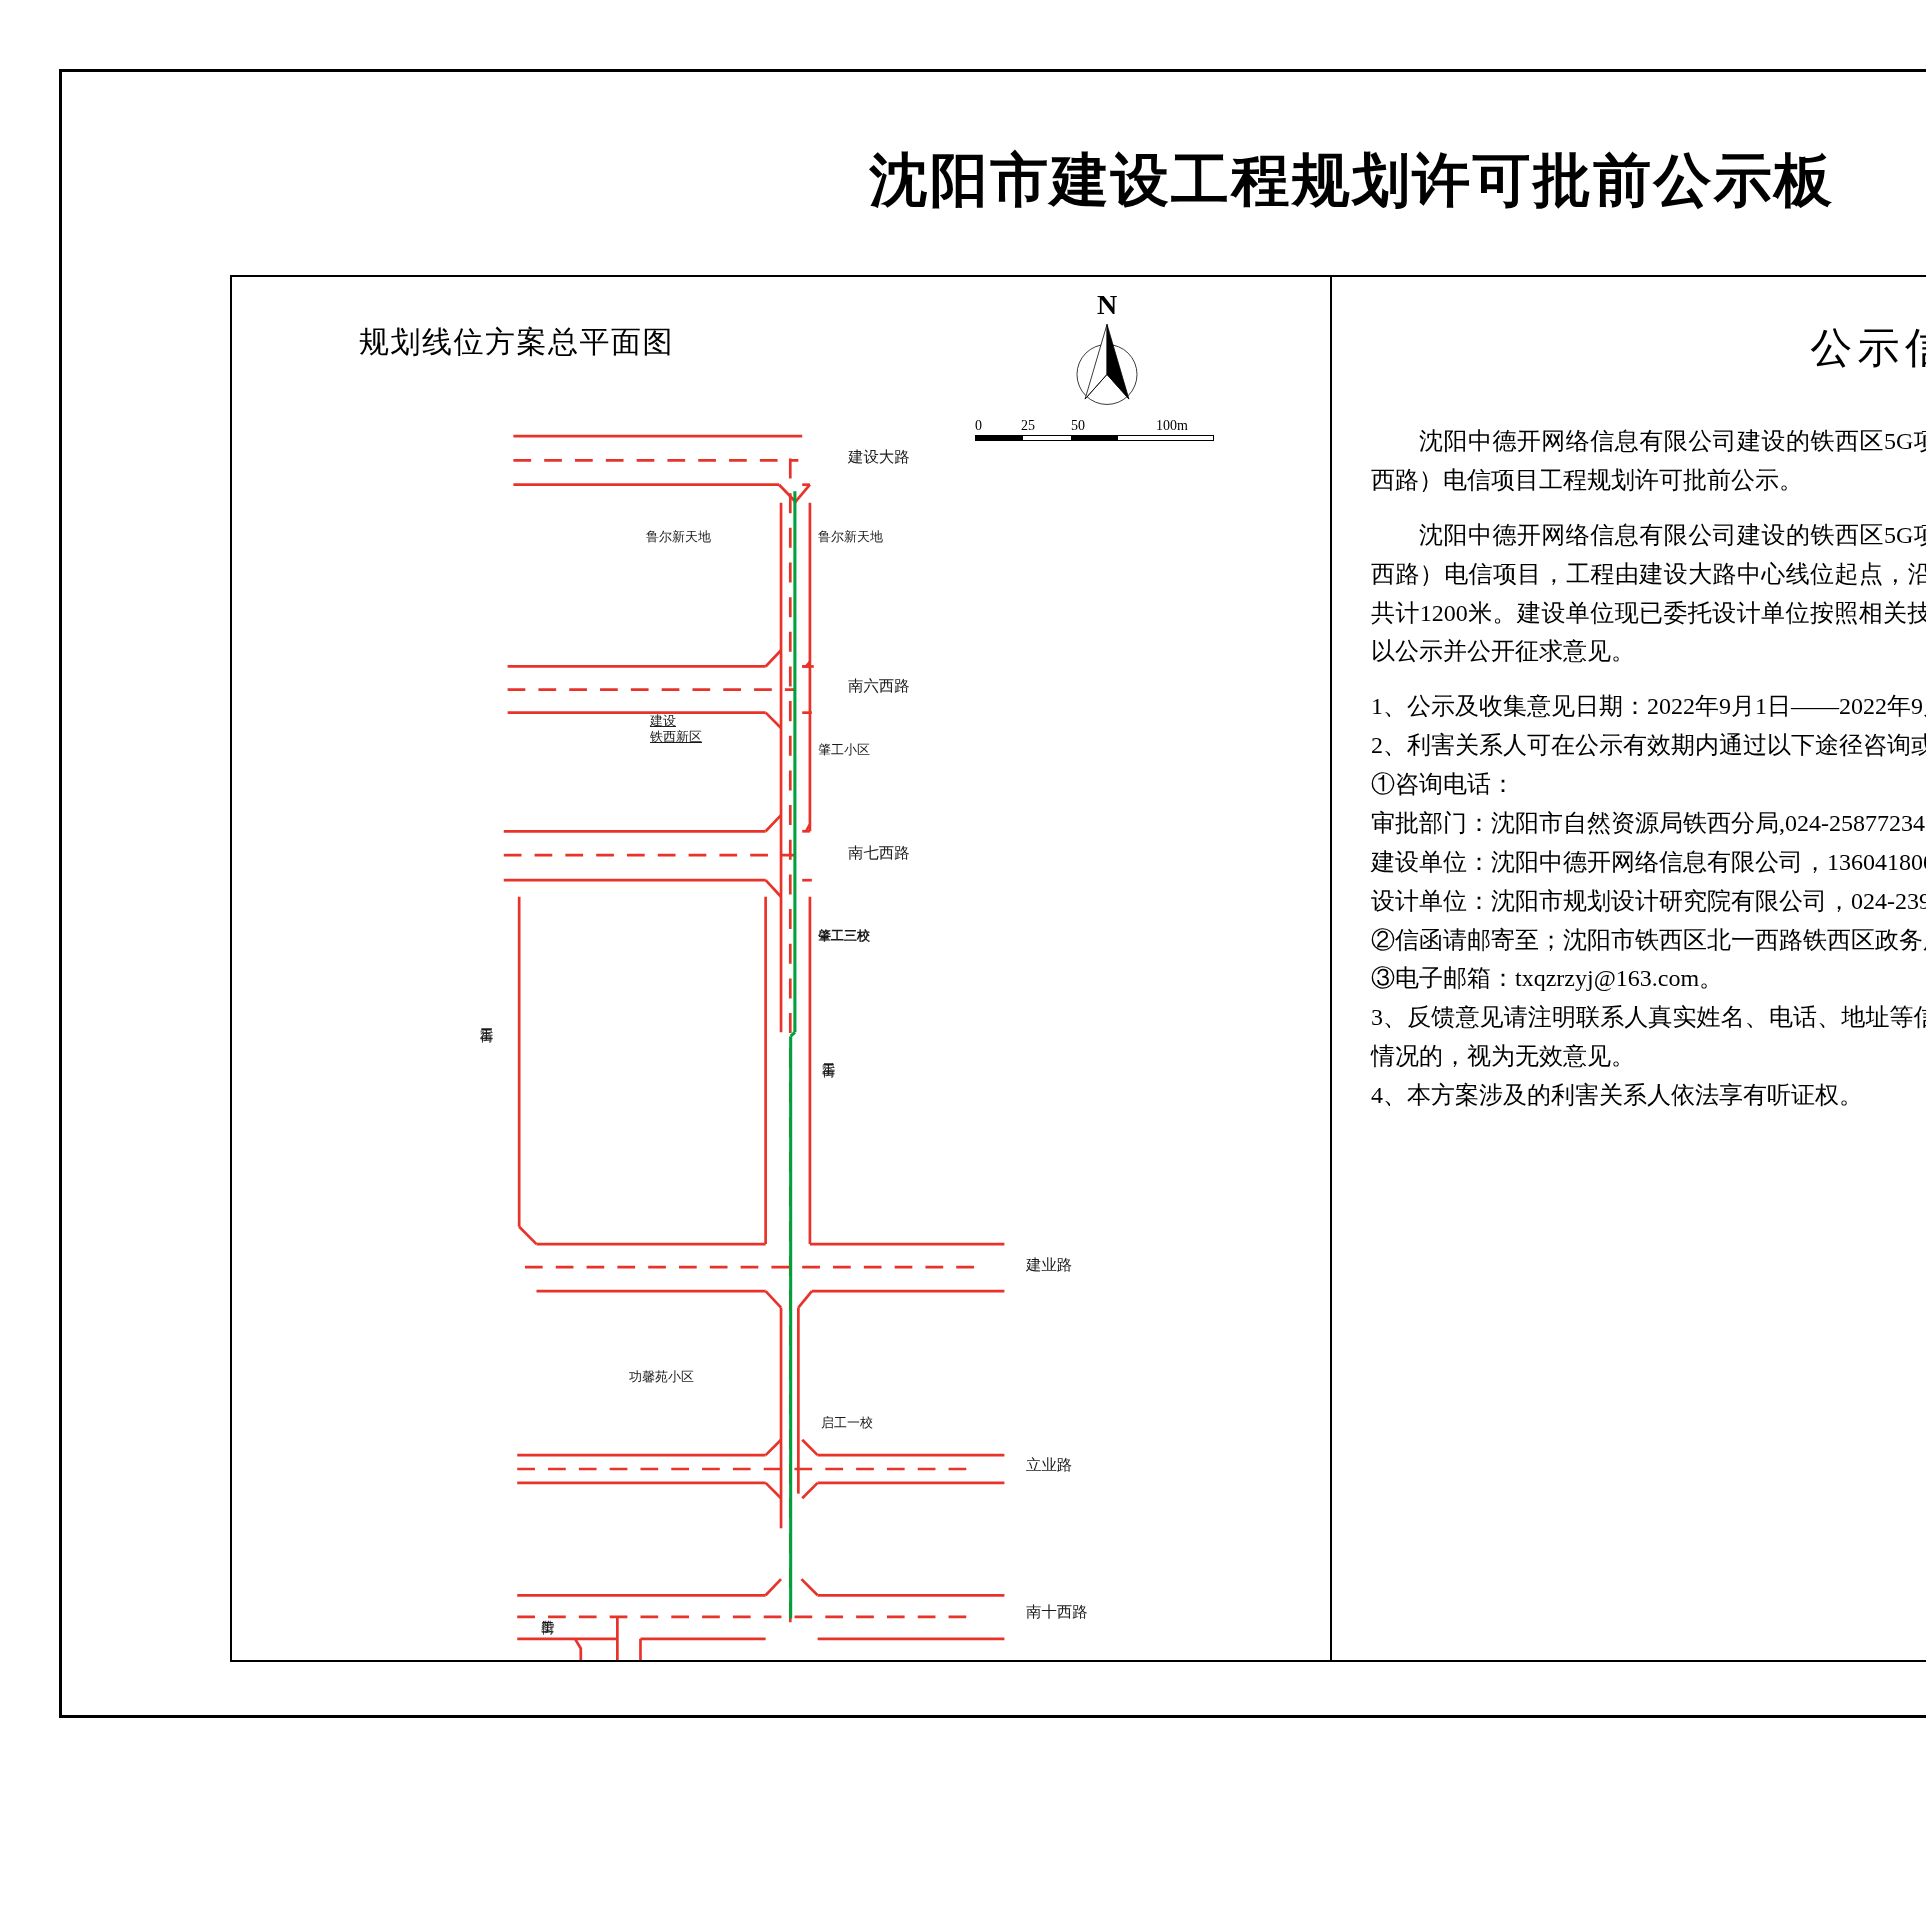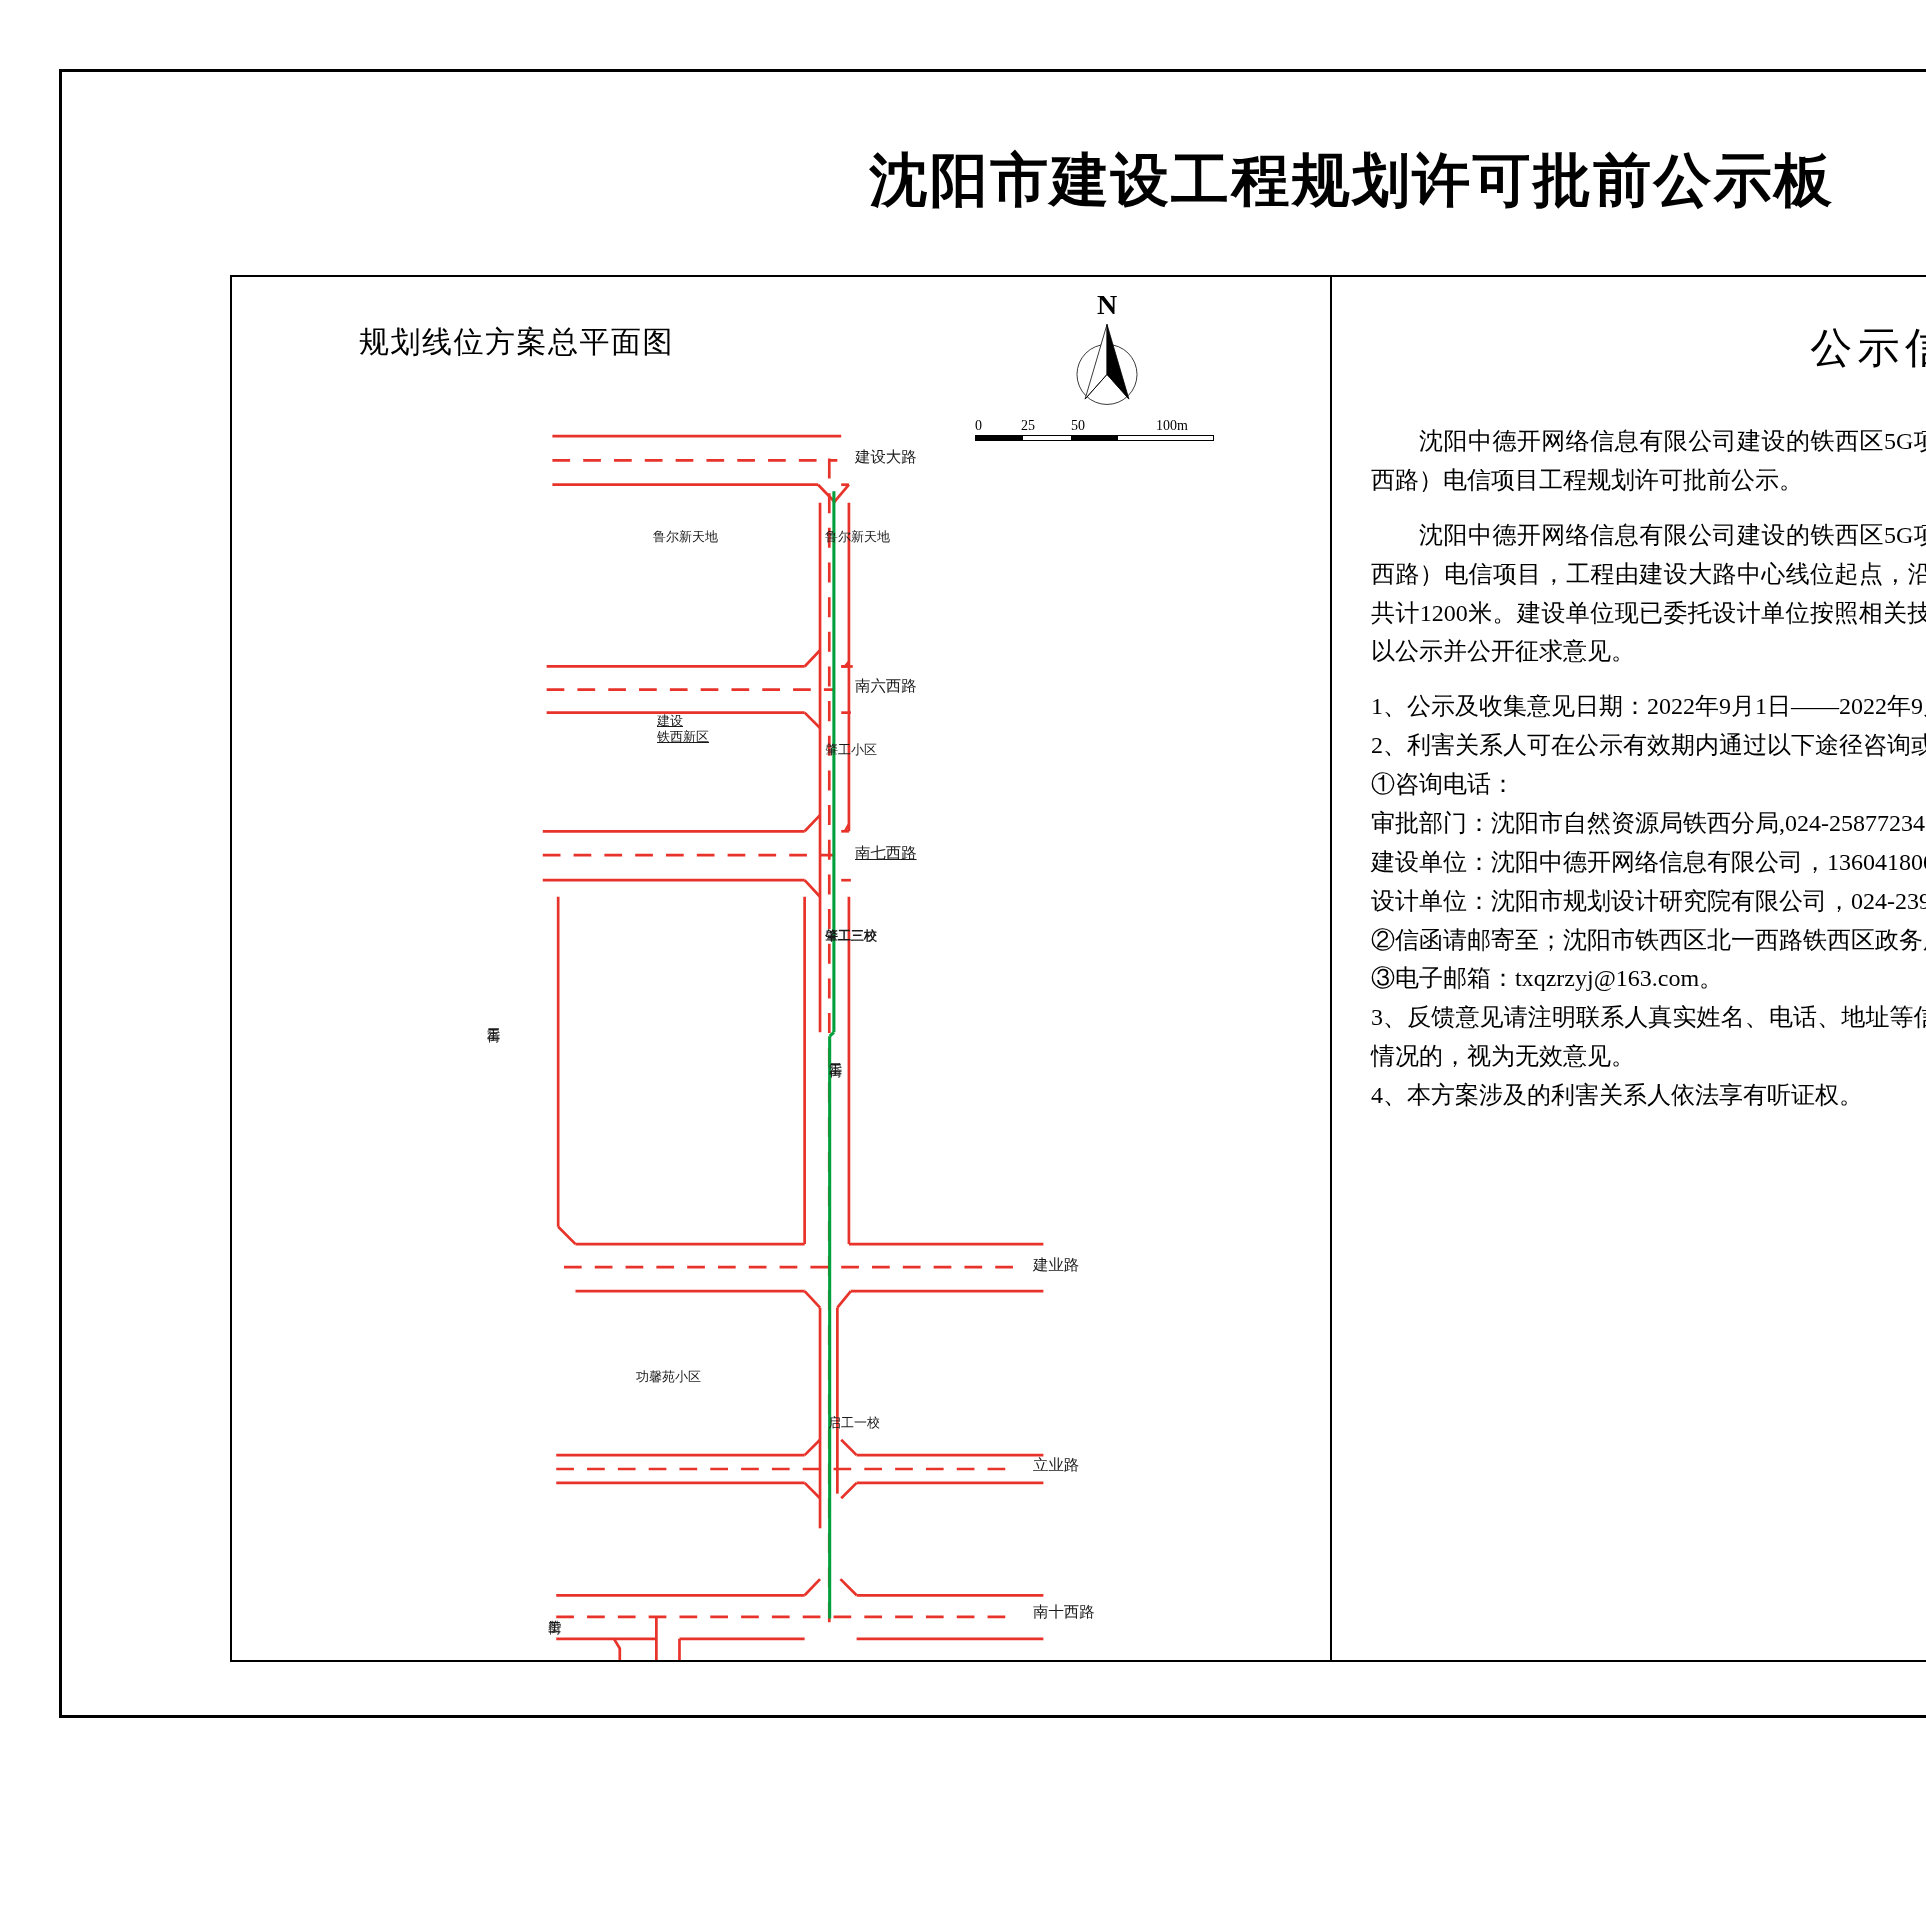--- a/index.html
+++ b/index.html
@@ -107,25 +107,24 @@
     display: flex;
     height: 6.2px;
     border: 0.8px solid #000;
     box-sizing: border-box;
   }
   #scalebar .bar i { display: block; height: 100%; }
 
   
   #map-draw {
     position: absolute;
-    left: 7px;
+    left: 0;
     top: 143px;
     width: 1100px;
     height: 1240px;
-    padding-left: 32px;
   }
   .maplabel {
     position: absolute;
     font-size: 15.4px;
     font-family: "Liberation Sans", "DejaVu Sans", sans-serif;
     color: #1a1a1a;
     white-space: nowrap;
     line-height: 1.18;
   }
   .maplabel.vert {
@@ -303,21 +302,21 @@
         <div class="maplabel sm" style="left:414px; top:109px;">鲁尔新天地</div>
         <div class="maplabel sm" style="left:586px; top:109px;">鲁尔新天地</div>
         <div class="maplabel" style="left:616px; top:257px;">南六西路</div>
 
         <div class="maplabel sm" style="left:418px; top:293px; line-height:1.25;text-decoration:underline;">
           <div>建设</div>
           <div>铁西新区</div>
         </div>
 
         <div class="maplabel sm" style="left:586px; top:322px;">肇工小区</div>
-        <div class="maplabel" style="left:616px; top:424px;text-decoration:underline;">南七西路</div>
+        <div class="maplabel" style="left:616px; top:424px;">南七西路</div>
         <div class="maplabel sm" style="left:586px; top:508px;font-weight:bold;">肇工三校</div>
 
         <div class="maplabel vert sm" style="left:247px; top:597px;">富工三街</div>
         <div class="maplabel vert sm" style="left:589px; top:632px;">富工二街</div>
 
         <div class="maplabel" style="left:794px; top:836px;text-align:right;">建业路</div>
         <div class="maplabel sm" style="left:397px; top:939px;margin-top:10px;">功馨苑小区</div>
         <div class="maplabel sm" style="left:589px; top:995px;">启工一校</div>
         <div class="maplabel" style="left:794px; top:1036px;">立业路</div>
         <div class="maplabel" style="left:794px; top:1183px;">南十西路</div>

